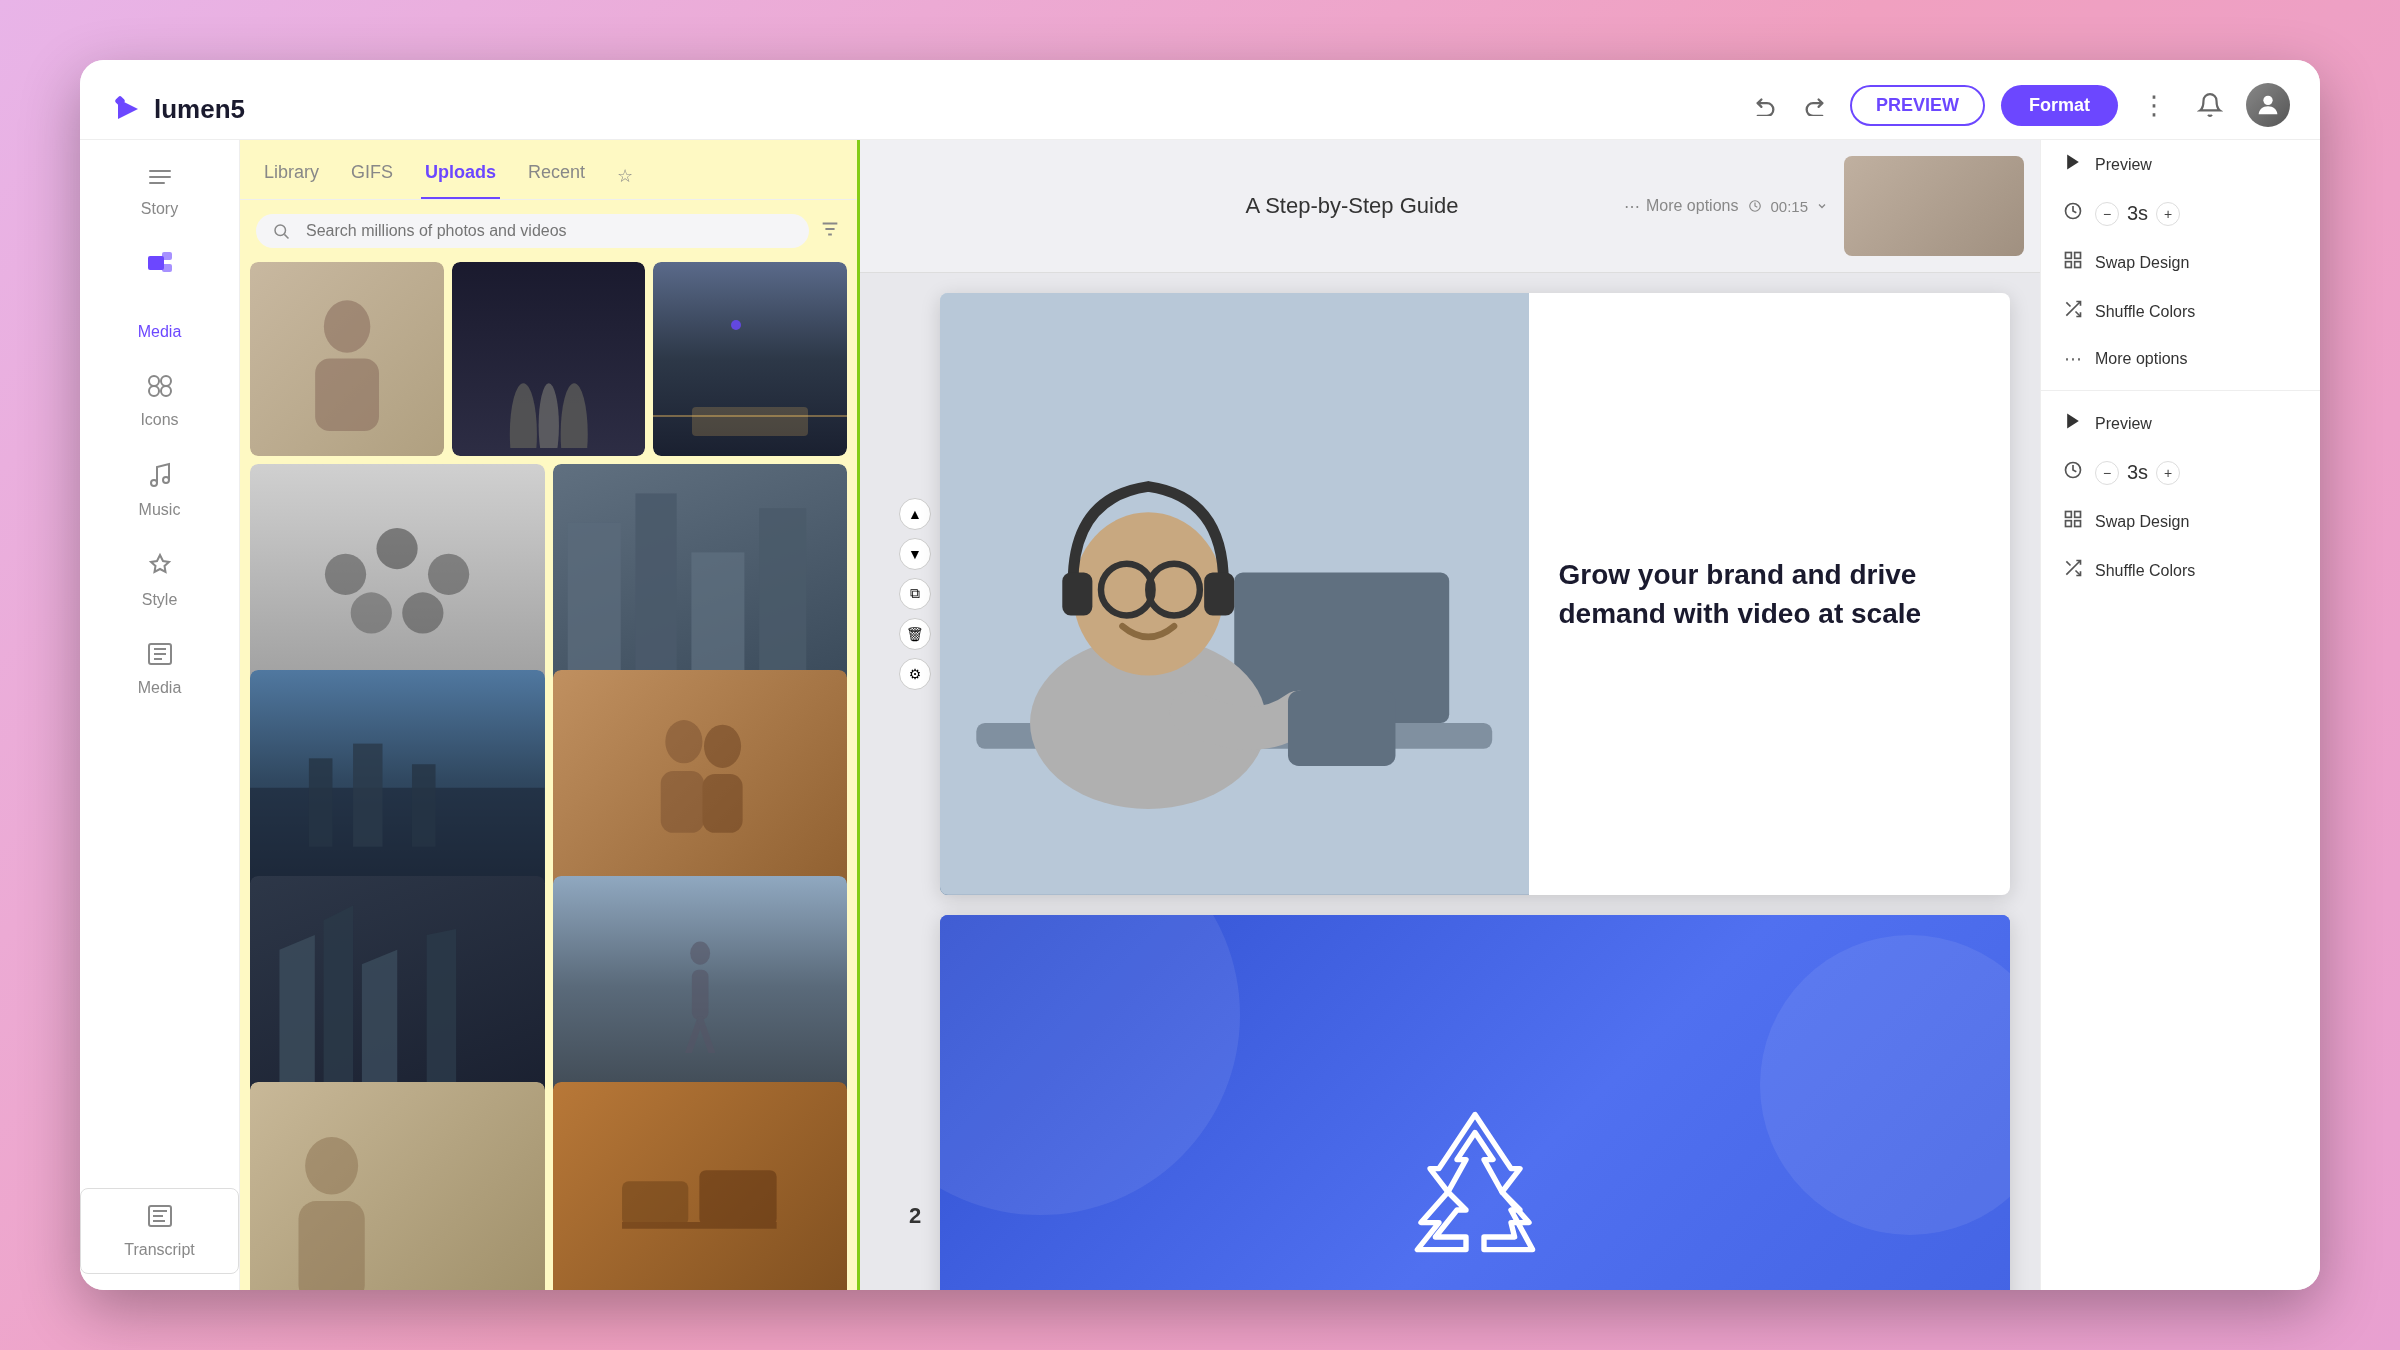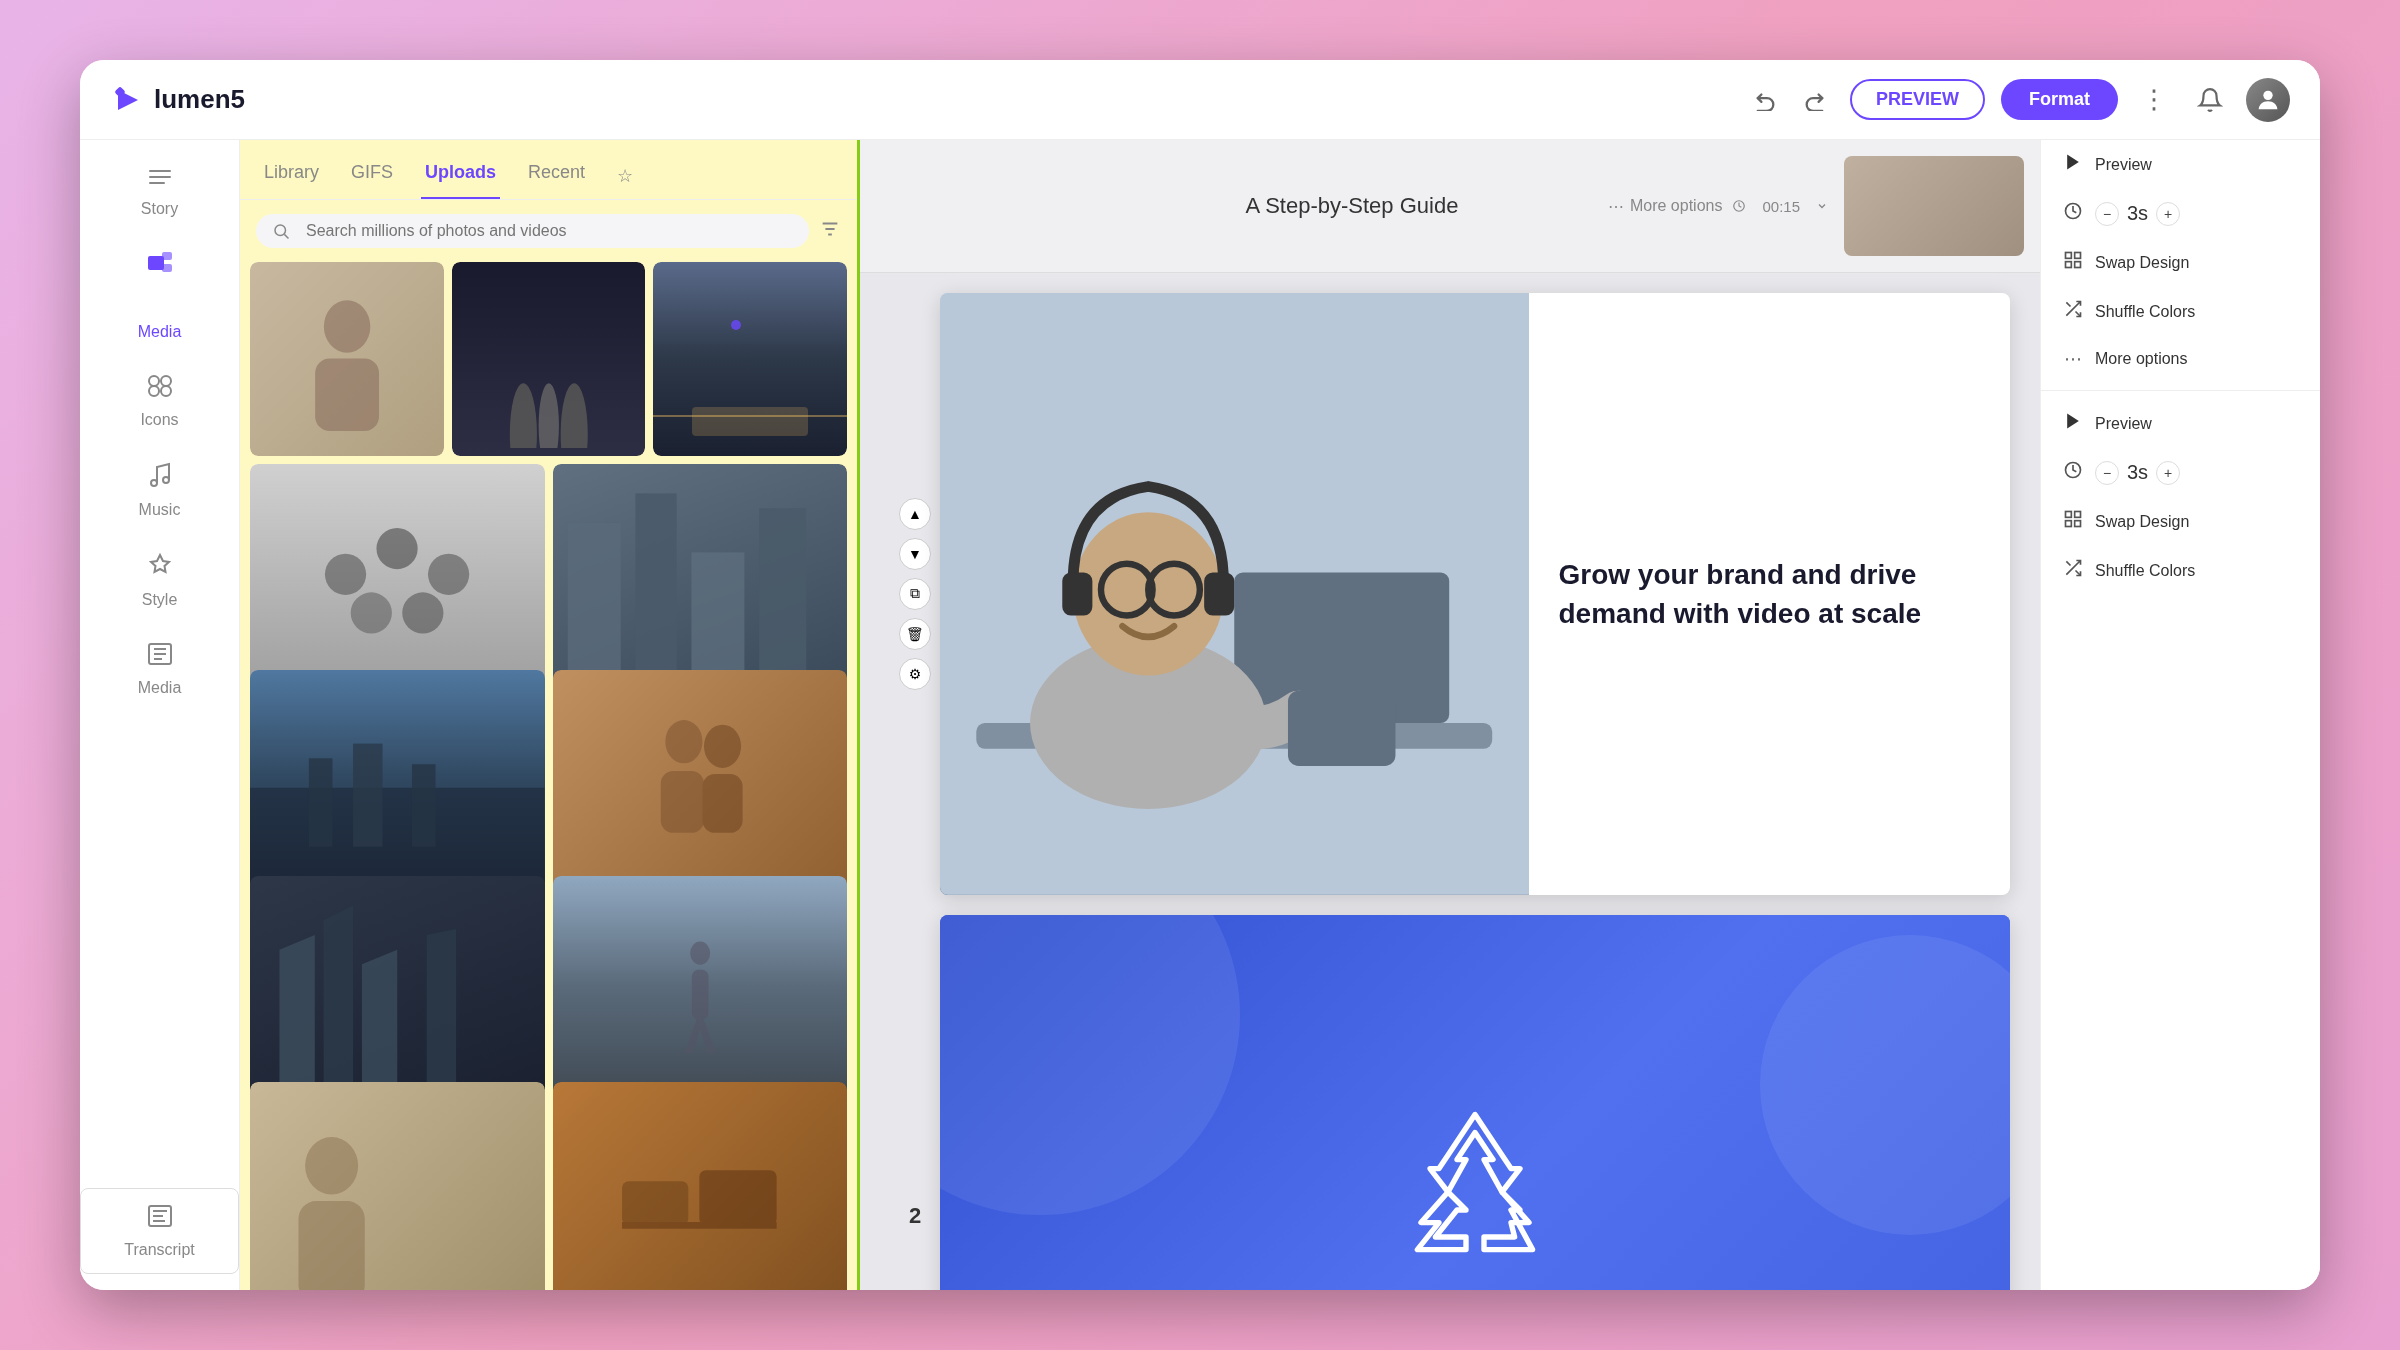--- a/index.html
+++ b/index.html
@@ -21,21 +21,21 @@
       box-shadow: 0 20px 60px rgba(0,0,0,0.3);
       overflow: hidden;
       display: flex;
       flex-direction: column;
     }
     
     .topbar {
       height: 80px;
       background: #fff;
       display: flex;
-      align-items: center;
+      align-items: flex-end;
       padding: 12px 30px;
       border-bottom: 1px solid #eee;
       flex-shrink: 0;
       gap: 28px;
     }
     .logo {
       display: flex;
       align-items: center;
       gap: 8px;
       font-size: 26px;
@@ -633,21 +633,21 @@
     <div class="canvas-area">
 
       <div style="display:flex;align-items:center;padding:16px 16px;background:#f0f0f3;border-bottom:1px solid #ddd;gap:16px;">
         <div style="flex:1;"></div>
         <div style="font-size:22px;font-weight:500;color:#333;">A Step-by-Step Guide</div>
         <div style="flex:1;display:flex;justify-content:flex-end;align-items:center;gap:10px;">
           <div style="display:flex;align-items:center;gap:6px;cursor:pointer;">
             <span style="font-size:16px;color:#888;">⋯</span>
             <span style="font-size:16px;color:#888;">More options</span>
           </div>
-          <div style="display:flex;align-items:center;gap:16px;">
+          <div style="display:flex;align-items:center;gap:8px;">
             <svg width="14" height="14" viewBox="0 0 24 24" fill="none" stroke="#888" stroke-width="2">
               <circle cx="12" cy="12" r="9"></circle>
               <polyline points="12,6 12,12 16,14"></polyline>
             </svg>
             <span style="font-size:15px;color:#888;">00:15</span>
             <svg width="12" height="12" viewBox="0 0 24 24" fill="none" stroke="#888" stroke-width="2.5">
               <polyline points="6,9 12,15 18,9"></polyline>
             </svg>
           </div>
         </div>

